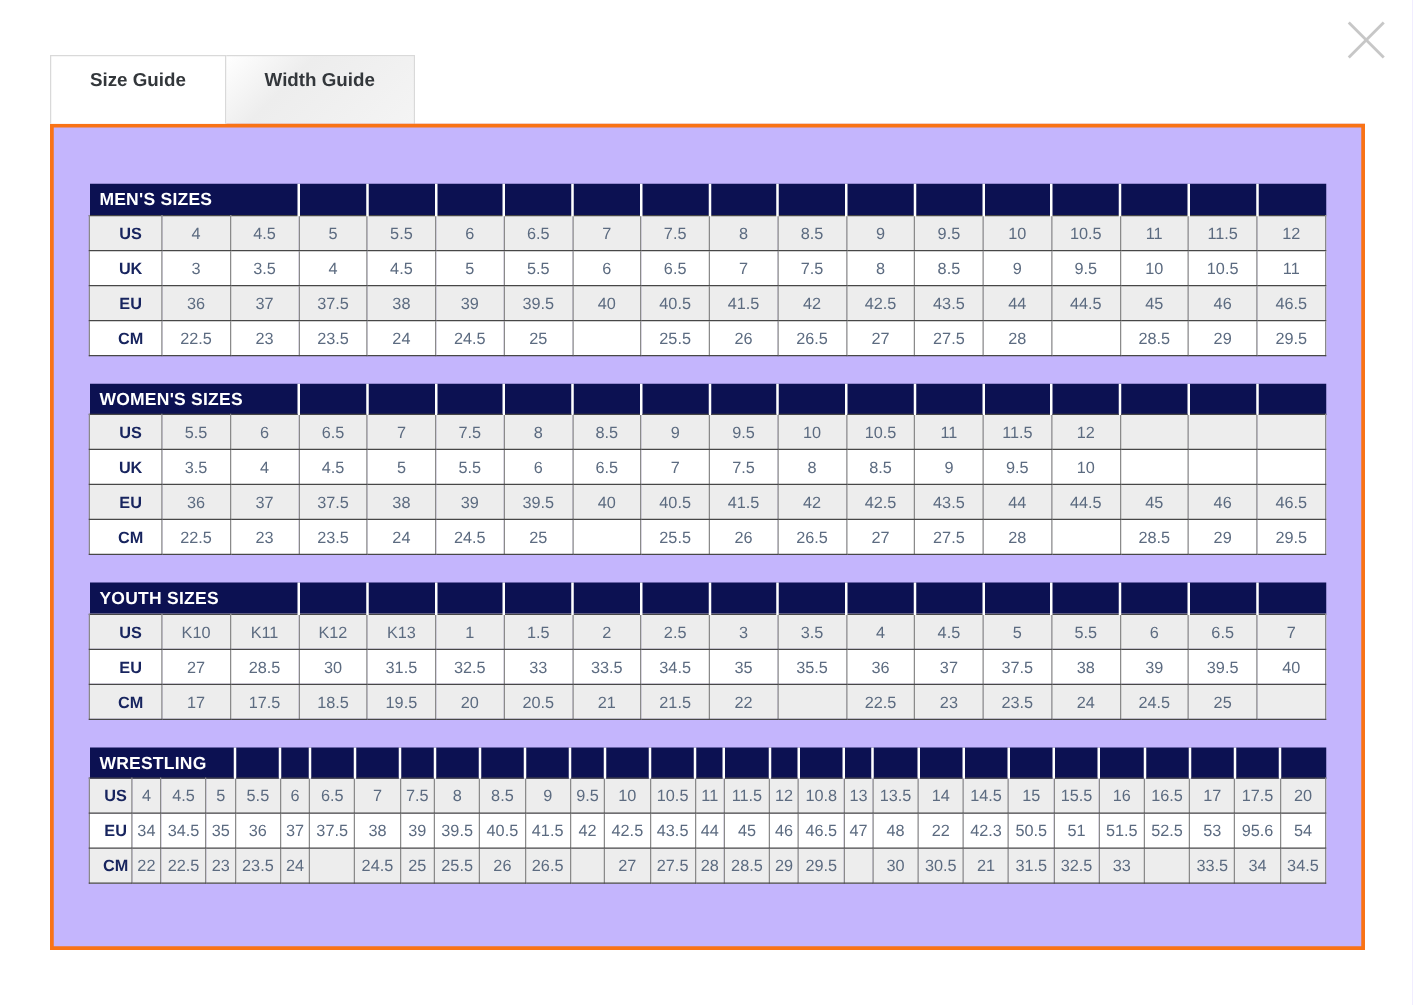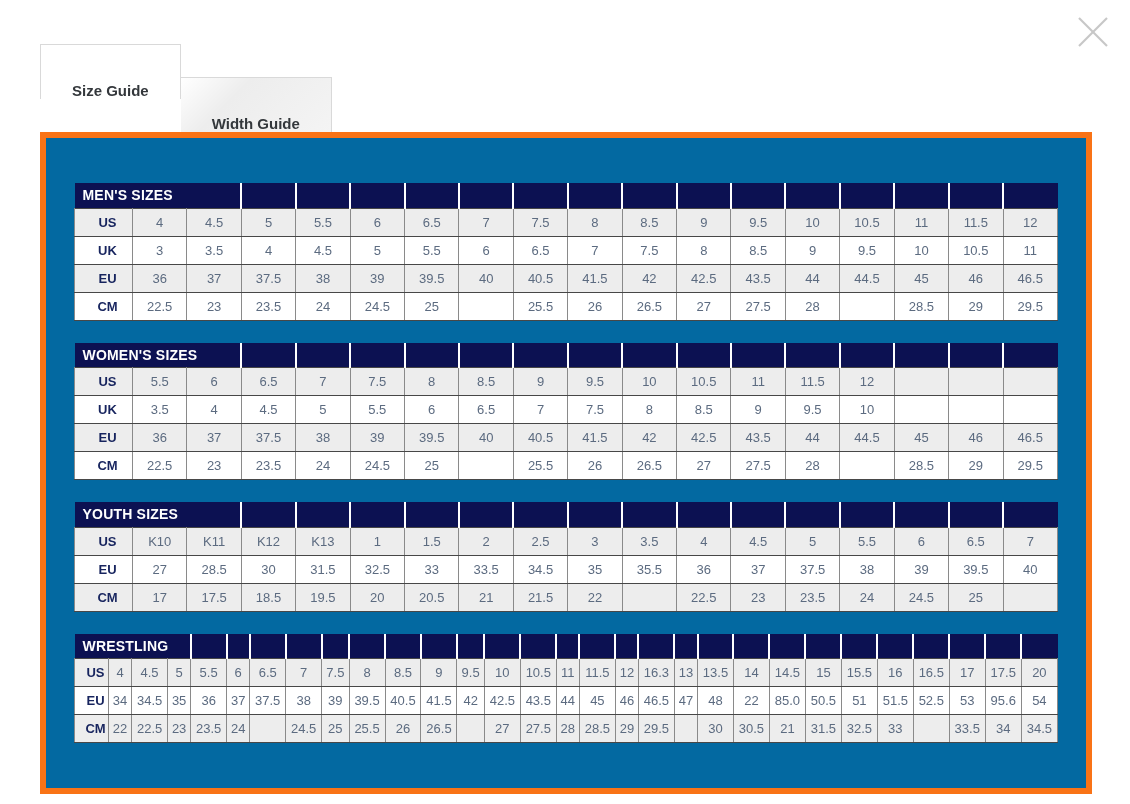--- a/index.html
+++ b/index.html
@@ -5,28 +5,28 @@
   * { margin:0; padding:0; box-sizing:border-box; }
   html,body { width:1130px; height:804px; background:#ffffff;
     font-family:"Liberation Sans", sans-serif; overflow:hidden; position:relative; }
 
   .close-btn { position:absolute; top:12px; right:17px; width:40px; height:40px;
     cursor:pointer; background:none; border:none; }
   .close-btn svg { width:100%; height:100%; }
 
   .panel { position:absolute; left:40px; top:44px; width:1052px; }
   .tabs { display:flex; position:relative; }
-  .tab { height:55px; display:flex; align-items:flex-end; justify-content:center;
-    padding:0 31px; font-size:15px; font-weight:700; color:#33373b; cursor:pointer; }
+  .tab { height:55px; display:flex; align-items:flex-start; justify-content:center;
+    padding:11px 31px; font-size:15px; font-weight:700; color:#33373b; cursor:pointer; }
   .tab-active { background:#ffffff; border:1px solid #d9d9d9; border-bottom:none;
     position:relative; z-index:2; margin-bottom:-1px; }
   .tab-inactive { background:linear-gradient(135deg,#ffffff 0%,#ededed 35%,#f4f4f4 100%);
-    border:1px solid #d9d9d9; border-left:none; border-bottom:none;margin-top:33px; }
-
-  .panel-body { border:6px solid #f97316; background:#0369a1; min-height:661px;
+    border:1px solid #d9d9d9; border-left:none; border-bottom:none; }
+
+  .panel-body { border:3px solid #f97316; background:#c4b5fd; min-height:661px;
     padding:45px 28px 23px 28px; position:relative; z-index:1; }
 
   table.size-table { width:100%; border-collapse:collapse; margin-bottom:22px;
     table-layout:fixed; }
   table.size-table.compact { table-layout:auto; }
   table.size-table col.label-col { width:58px; }
   table.size-table.compact col.label-col { width:34px; }
 
   th.table-title { background:#0c1152; color:#ffffff; font-size:14px; font-weight:700;
     text-align:left; padding:4px 0 4px 8px; height:25px; letter-spacing:0.2px; border:none; }
@@ -490,21 +490,21 @@
               <td class="size-cell">7.5</td>
               <td class="size-cell">8</td>
               <td class="size-cell">8.5</td>
               <td class="size-cell">9</td>
               <td class="size-cell">9.5</td>
               <td class="size-cell">10</td>
               <td class="size-cell">10.5</td>
               <td class="size-cell">11</td>
               <td class="size-cell">11.5</td>
               <td class="size-cell">12</td>
-              <td class="size-cell">16.3</td>
+              <td class="size-cell">10.8</td>
               <td class="size-cell">13</td>
               <td class="size-cell">13.5</td>
               <td class="size-cell">14</td>
               <td class="size-cell">14.5</td>
               <td class="size-cell">15</td>
               <td class="size-cell">15.5</td>
               <td class="size-cell">16</td>
               <td class="size-cell">16.5</td>
               <td class="size-cell">17</td>
               <td class="size-cell">17.5</td>
@@ -526,21 +526,21 @@
               <td class="size-cell">42</td>
               <td class="size-cell">42.5</td>
               <td class="size-cell">43.5</td>
               <td class="size-cell">44</td>
               <td class="size-cell">45</td>
               <td class="size-cell">46</td>
               <td class="size-cell">46.5</td>
               <td class="size-cell">47</td>
               <td class="size-cell">48</td>
               <td class="size-cell">22</td>
-              <td class="size-cell">85.0</td>
+              <td class="size-cell">42.3</td>
               <td class="size-cell">50.5</td>
               <td class="size-cell">51</td>
               <td class="size-cell">51.5</td>
               <td class="size-cell">52.5</td>
               <td class="size-cell">53</td>
               <td class="size-cell">95.6</td>
               <td class="size-cell">54</td>
             </tr>
             <tr>
               <td class="row-label">CM</td>

